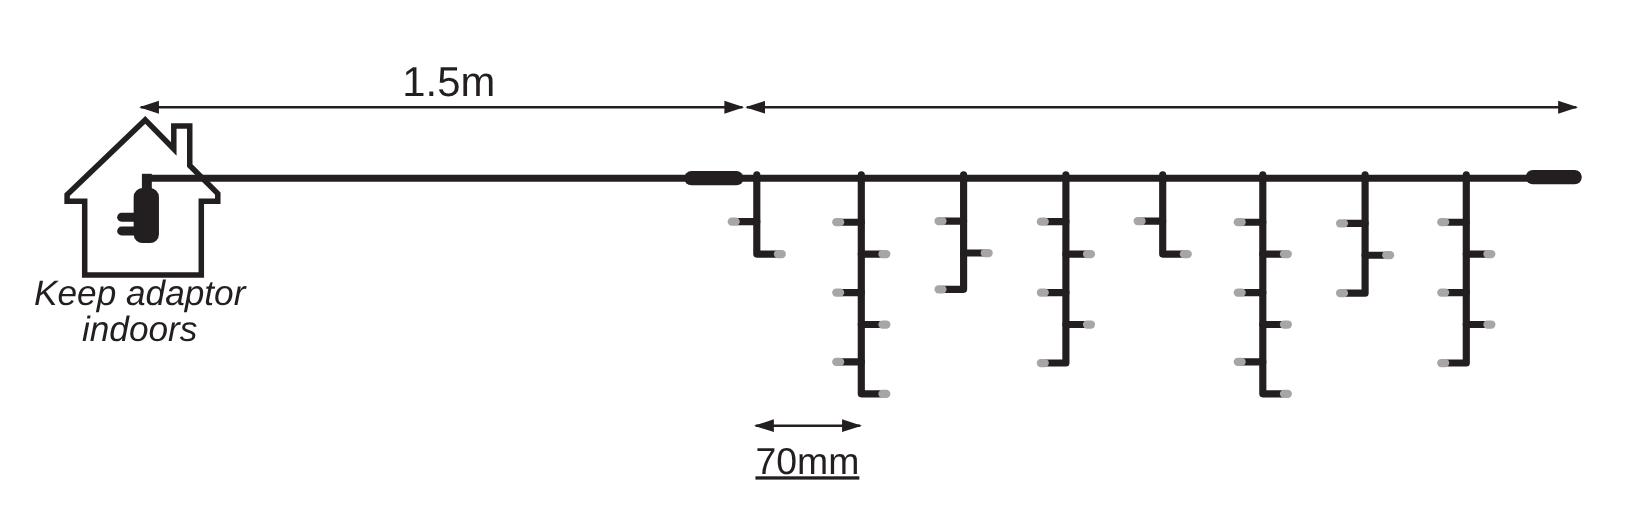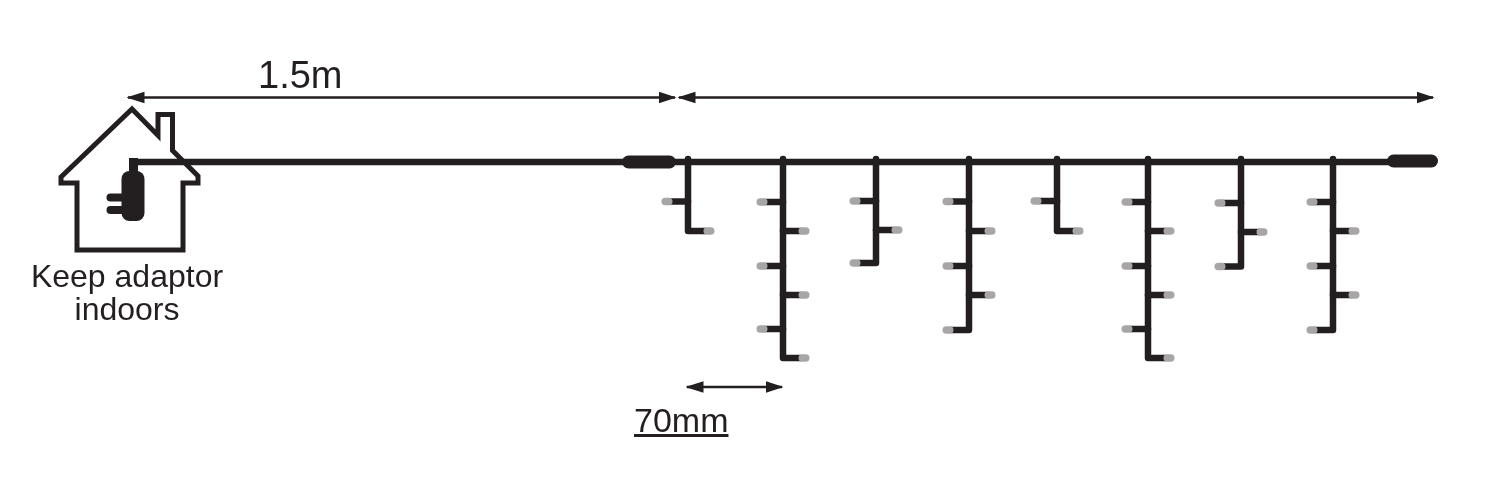--- a/index.html
+++ b/index.html
@@ -19,20 +19,21 @@
     position: absolute;
     left: 0;
     top: 0;
     width: 1500px;
     height: 480px;
     display: block;
   }
   .dim-label {
     position: absolute;
     color: var(--line, #231f20);
+    text-align: center;
     white-space: nowrap;
   }
   .dim-label.big {
     font-size: 38px;
     line-height: 38px;
   }
   .dim-label.small {
     font-size: 34px;
     line-height: 34px;
     text-decoration: underline;
@@ -177,18 +178,18 @@
     <line id="lead-arrow" class="dim-line" marker-start="url(#ah)" marker-end="url(#ah)" x1="128" x2="675" y1="97.5" y2="97.5"></line>
     <line id="led-arrow" class="dim-line" marker-start="url(#ah)" marker-end="url(#ah)" x1="679" x2="1433" y1="97.5" y2="97.5"></line>
     <line id="spacing-arrow" class="dim-line" marker-start="url(#ah)" marker-end="url(#ah)" x1="687" x2="782" y1="387" y2="387"></line>
   </svg>
 
   <div class="dim-label big" style="left:258px; top:56px; width:300px;">1.5m</div>
 
 
   <div class="dim-label small" style="left:634px; top:403px; width:200px;">70mm</div>
 
-  <div class="note-label" style="left:7px; top:260px; width:240px;">
+  <div class="note-label" style="left:7px; top:250px; width:240px;font-style:italic;">
     <span>Keep adaptor</span><br>
     <span>indoors</span>
   </div>
 
 </div>
 
 </body></html>

